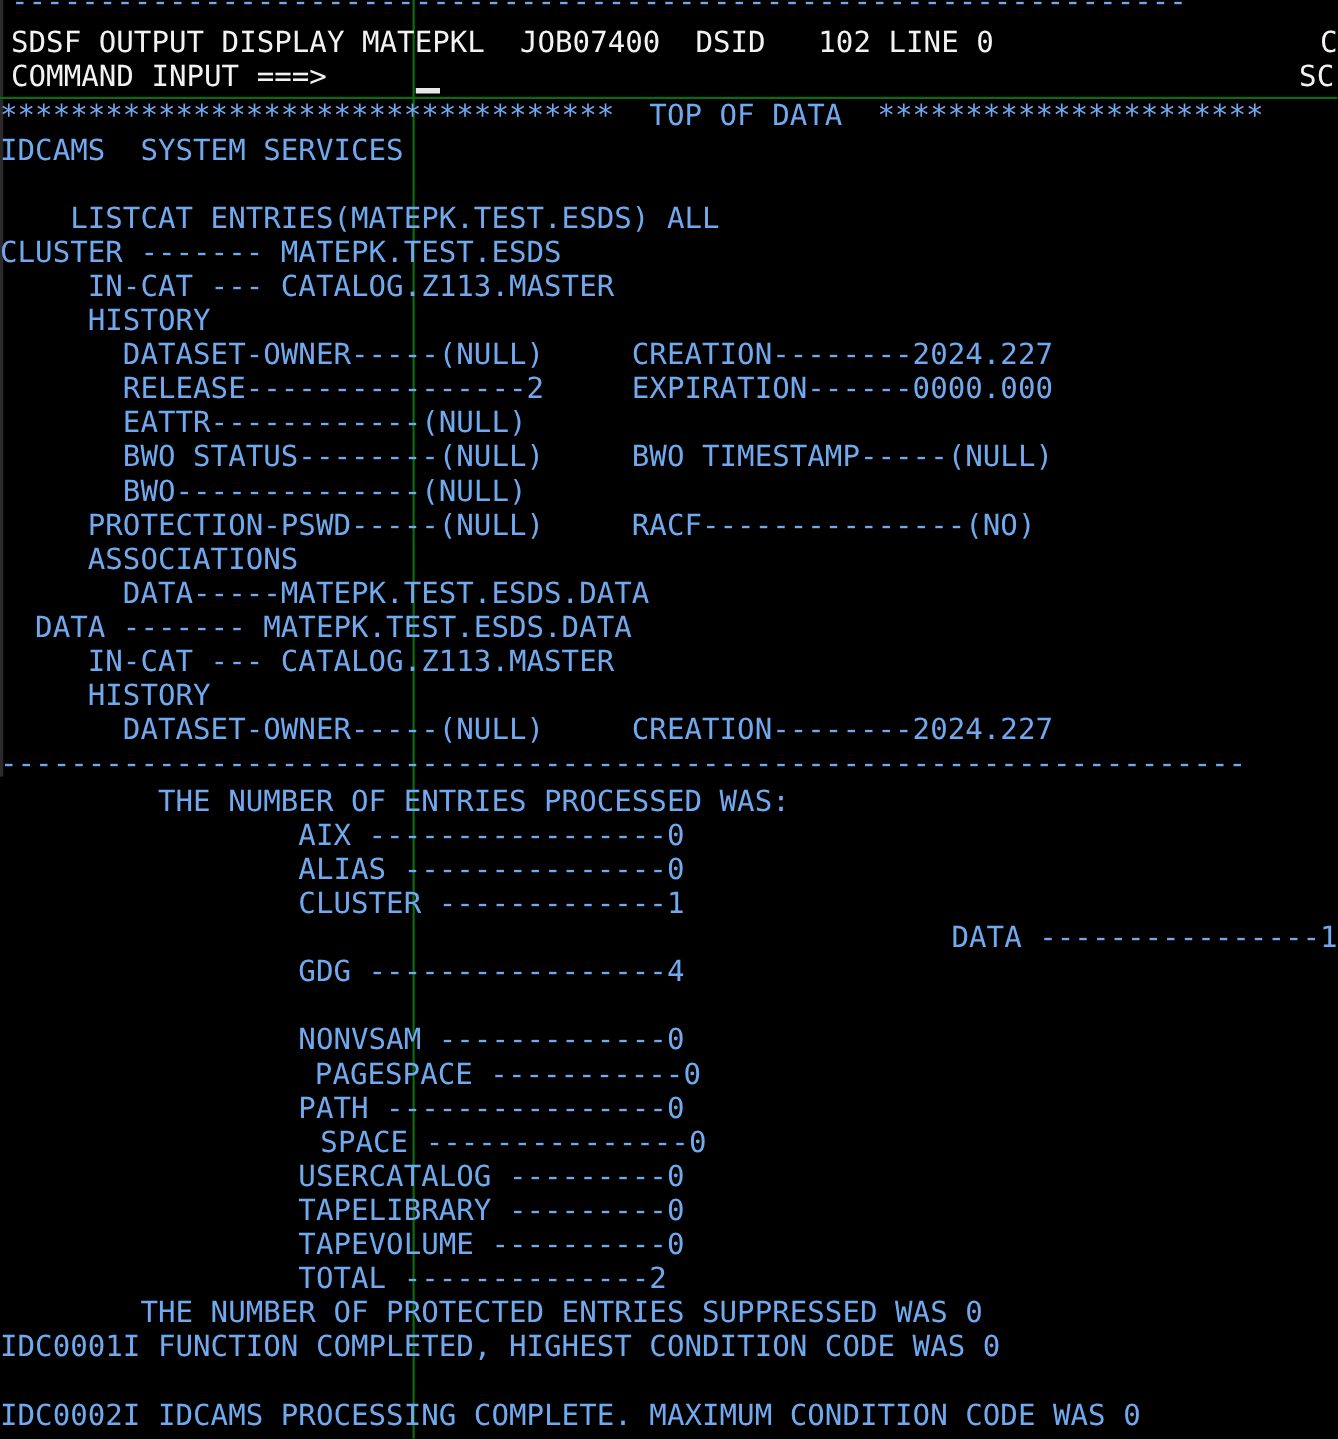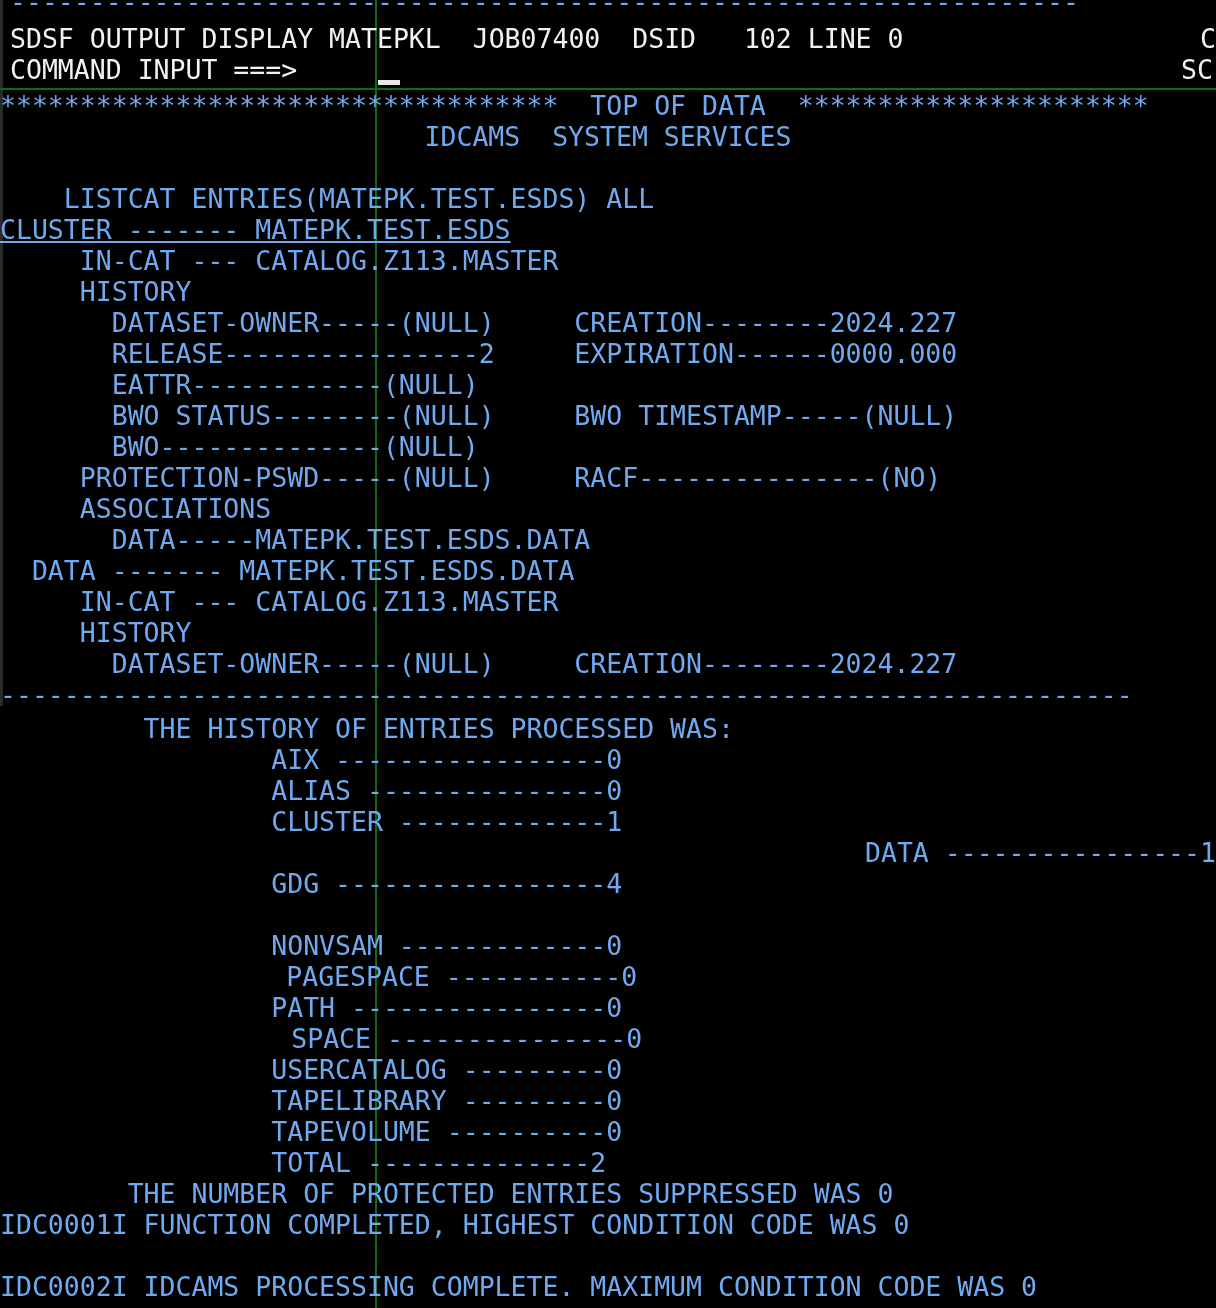--- a/index.html
+++ b/index.html
@@ -88,42 +88,42 @@
   <div class="row c-white" style="top:23px; left:10px;">SDSF OUTPUT DISPLAY MATEPKL  JOB07400  DSID   102 LINE 0</div>
   <div class="row c-white" style="top:23px; left:1200px; width:40px;">C</div>
 
   <div class="row c-white" style="top:54px; left:10px;">COMMAND INPUT ===&gt;</div>
   <div class="row c-white" style="top:54px; left:1181px; width:60px;">SC</div>
 
   <div class="cursor" style="left:378px; top:80px; width:22px;"></div>
 
   <div class="row c-blue" style="top:90px; left:0px;">***********************************  TOP OF DATA  **********************</div>
 
-  <div class="row c-blue" style="top:121px;text-align:center;">IDCAMS  SYSTEM SERVICES</div>
+  <div class="row c-blue" style="top:121px;">IDCAMS  SYSTEM SERVICES</div>
   <div class="row c-blue" style="top:152px;"></div>
   <div class="row c-blue" style="top:183px;">    LISTCAT ENTRIES(MATEPK.TEST.ESDS) ALL</div>
-  <div class="row c-blue" style="top:214px;text-decoration:underline;">CLUSTER ------- MATEPK.TEST.ESDS</div>
+  <div class="row c-blue" style="top:214px;">CLUSTER ------- MATEPK.TEST.ESDS</div>
   <div class="row c-blue" style="top:245px;">     IN-CAT --- CATALOG.Z113.MASTER</div>
   <div class="row c-blue" style="top:276px;">     HISTORY</div>
   <div class="row c-blue" style="top:307px;">       DATASET-OWNER-----(NULL)     CREATION--------2024.227</div>
   <div class="row c-blue" style="top:338px;">       RELEASE----------------2     EXPIRATION------0000.000</div>
   <div class="row c-blue" style="top:369px;">       EATTR------------(NULL)</div>
   <div class="row c-blue" style="top:400px;">       BWO STATUS--------(NULL)     BWO TIMESTAMP-----(NULL)</div>
   <div class="row c-blue" style="top:462px;">     PROTECTION-PSWD-----(NULL)     RACF---------------(NO)</div>
   <div class="row c-blue" style="top:431px;">       BWO--------------(NULL)</div>
   <div class="row c-blue" style="top:493px;">     ASSOCIATIONS</div>
   <div class="row c-blue" style="top:524px;">       DATA-----MATEPK.TEST.ESDS.DATA</div>
   <div class="row c-blue" style="top:555px;">  DATA ------- MATEPK.TEST.ESDS.DATA</div>
   <div class="row c-blue" style="top:586px;">     IN-CAT --- CATALOG.Z113.MASTER</div>
   <div class="row c-blue" style="top:617px;">     HISTORY</div>
   <div class="row c-blue" style="top:648px;">       DATASET-OWNER-----(NULL)     CREATION--------2024.227</div>
 
   <div class="row c-blue" style="top:679px; left:0px;">-----------------------------------------------------------------------</div>
 
-  <div class="row c-blue" style="top:713px;">         THE HISTORY OF ENTRIES PROCESSED WAS:</div>
+  <div class="row c-blue" style="top:713px;">         THE NUMBER OF ENTRIES PROCESSED WAS:</div>
 
   <div class="row c-blue" style="top:744px;">                 AIX -----------------0</div>
   <div class="row c-blue" style="top:775px;">                 ALIAS ---------------0</div>
   <div class="row c-blue" style="top:806px;">                 CLUSTER -------------1</div>
   <div class="row c-blue" style="top:837px;text-align:right;">                 DATA ----------------1</div>
   <div class="row c-blue" style="top:868px;">                 GDG -----------------4</div>
   <div class="row c-blue" style="top:930px;">                 NONVSAM -------------0</div>
   <div class="row c-blue" style="top:961px;margin-left:15px;">                 PAGESPACE -----------0</div>
   <div class="row c-blue" style="top:992px;">                 PATH ----------------0</div>
   <div class="row c-blue" style="top:1023px;padding-left:20px;">                 SPACE ---------------0</div>

